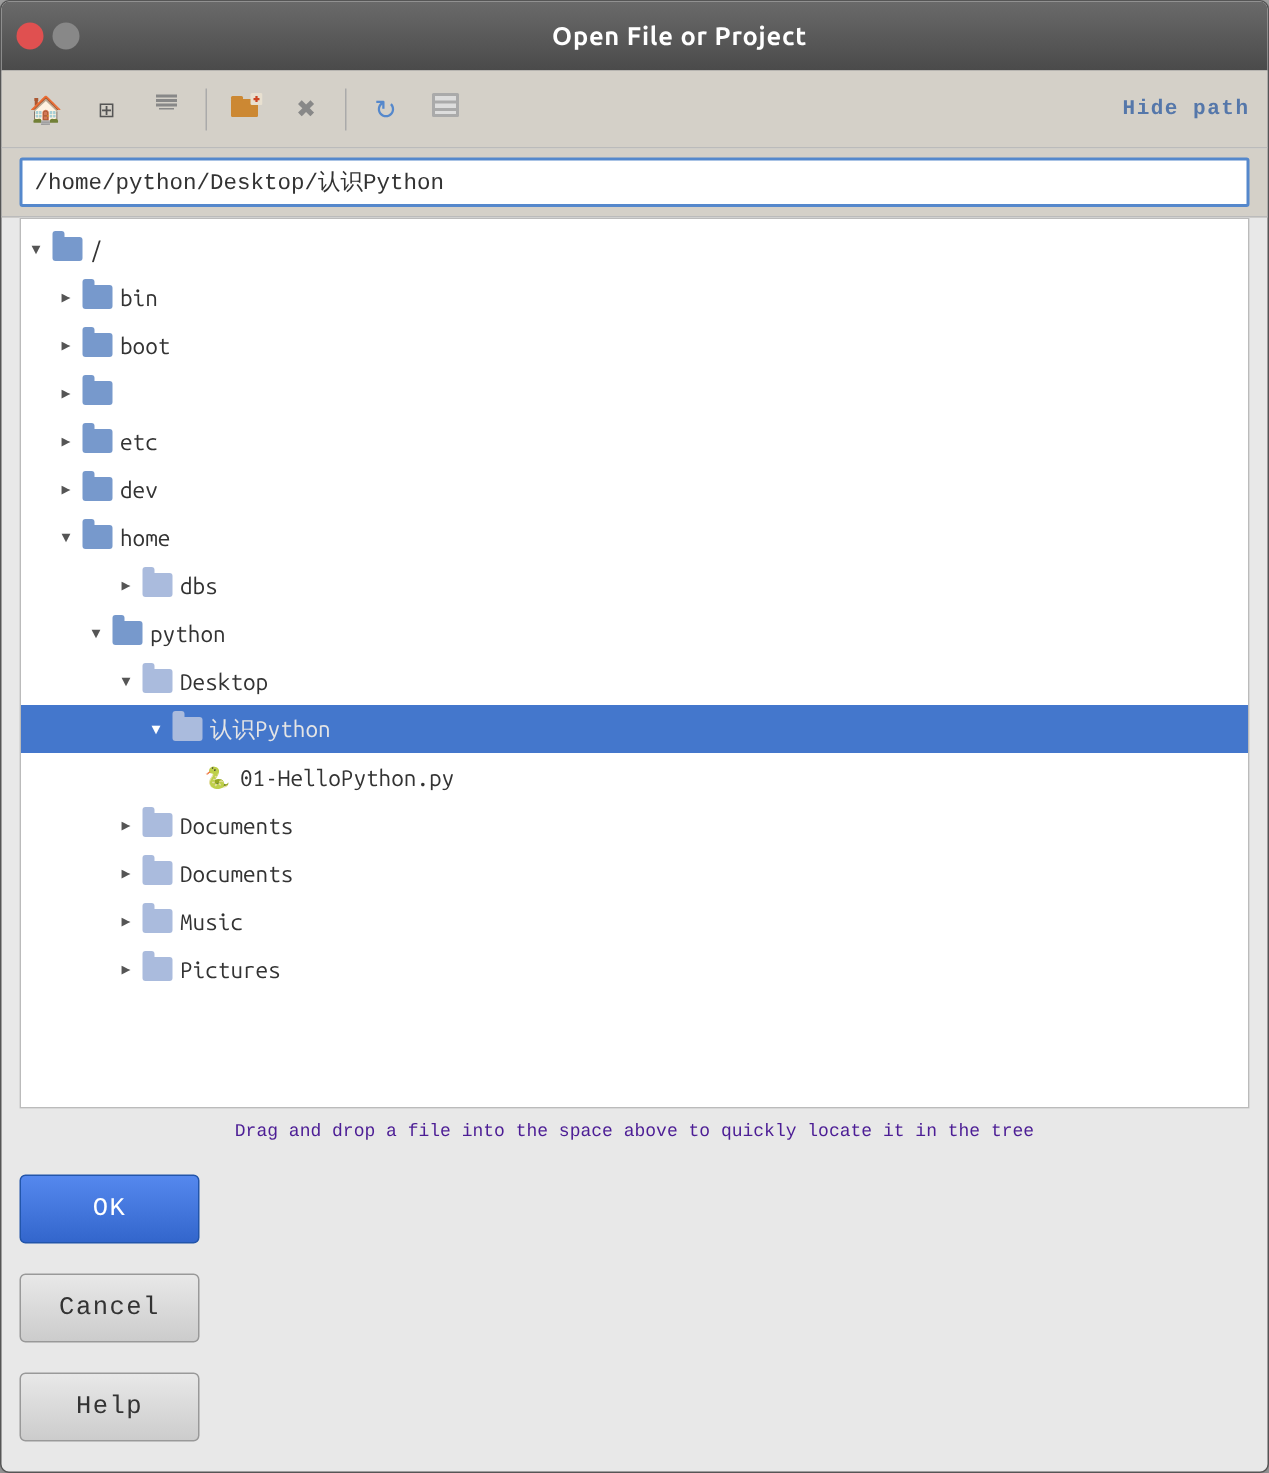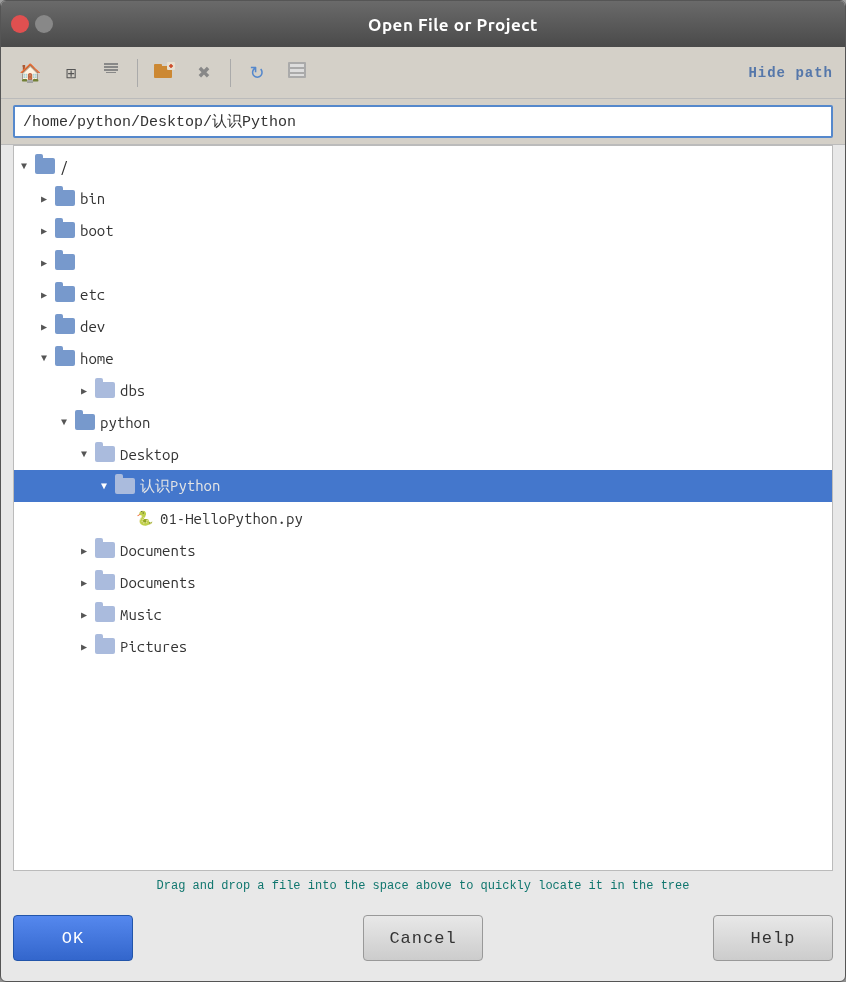--- a/index.html
+++ b/index.html
@@ -240,34 +240,35 @@
       background: #e0e0e0;
     }
     .file-tree-container::-webkit-scrollbar-thumb {
       background: #aaa;
       border-radius: 2px;
     }
 
     
     .hint-bar {
       padding: 8px 12px;
-      color: #0f766e;
+      color: #4c1d95;
       font-size: 12px;
       font-family: 'Courier New', monospace;
       text-align: center;
       flex-shrink: 0;
     }
 
     
     .button-bar {
       display: flex;
-      justify-content: space-between;
+      justify-content: center;
       gap: 20px;
       padding: 14px 12px 20px;
       flex-shrink: 0;
+      flex-direction: column;
     }
 
     .dlg-btn {
       width: 120px;
       height: 46px;
       font-size: 17px;
       font-family: 'Courier New', monospace;
       letter-spacing: 1px;
       border-radius: 4px;
       cursor: pointer;

